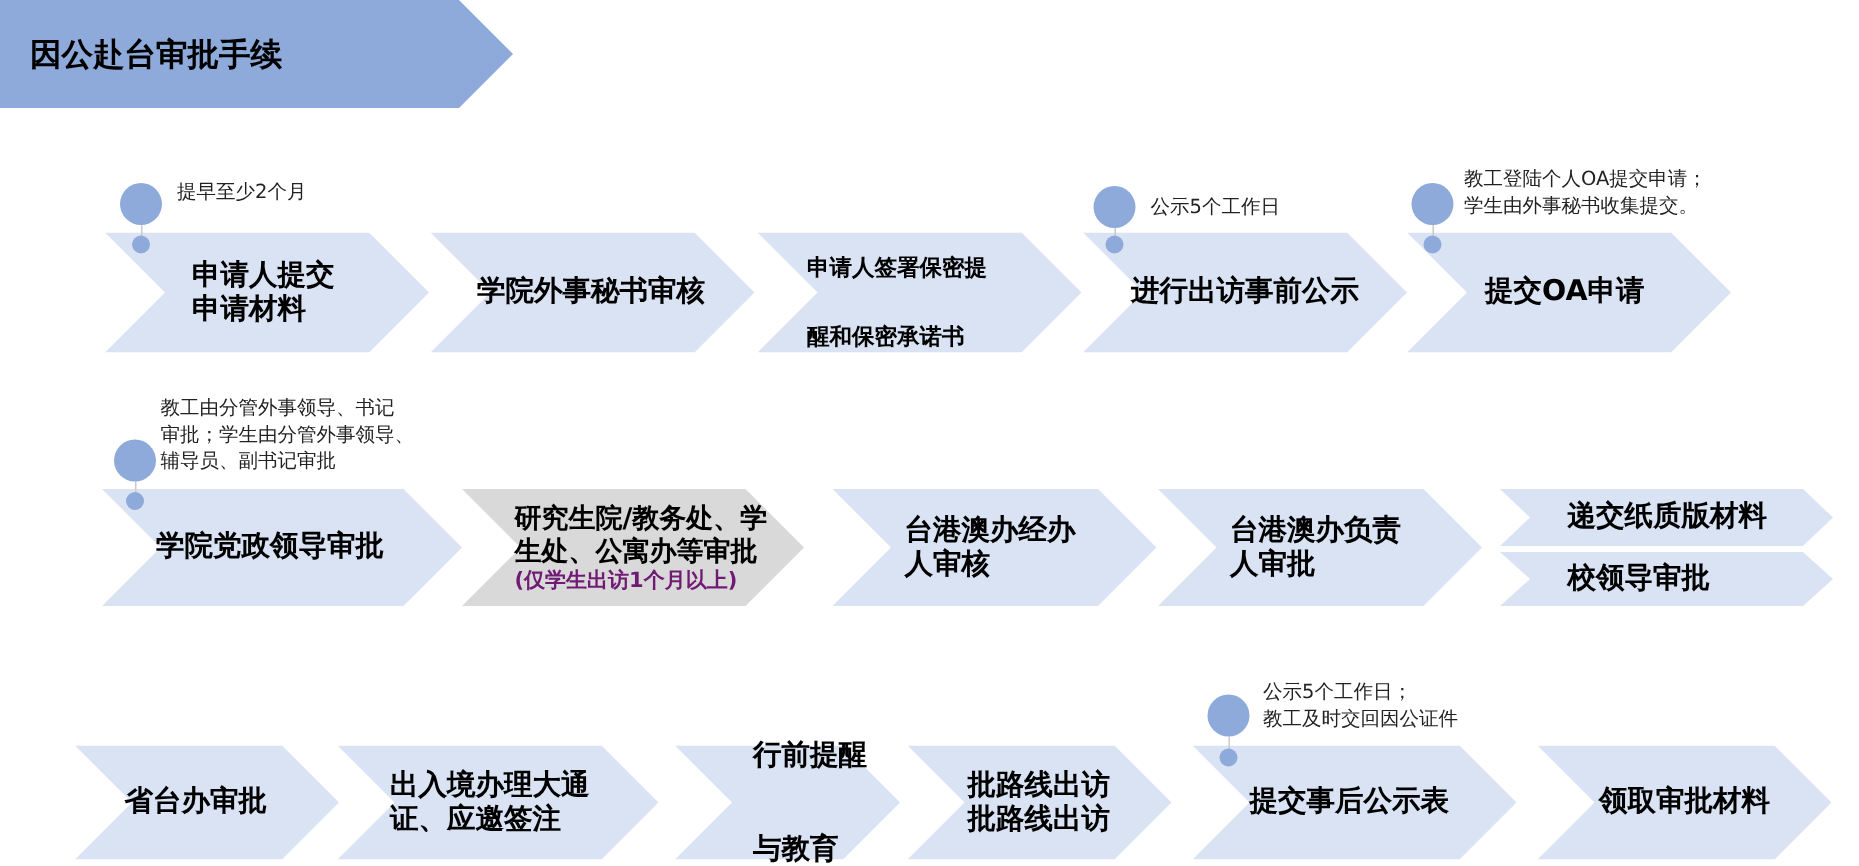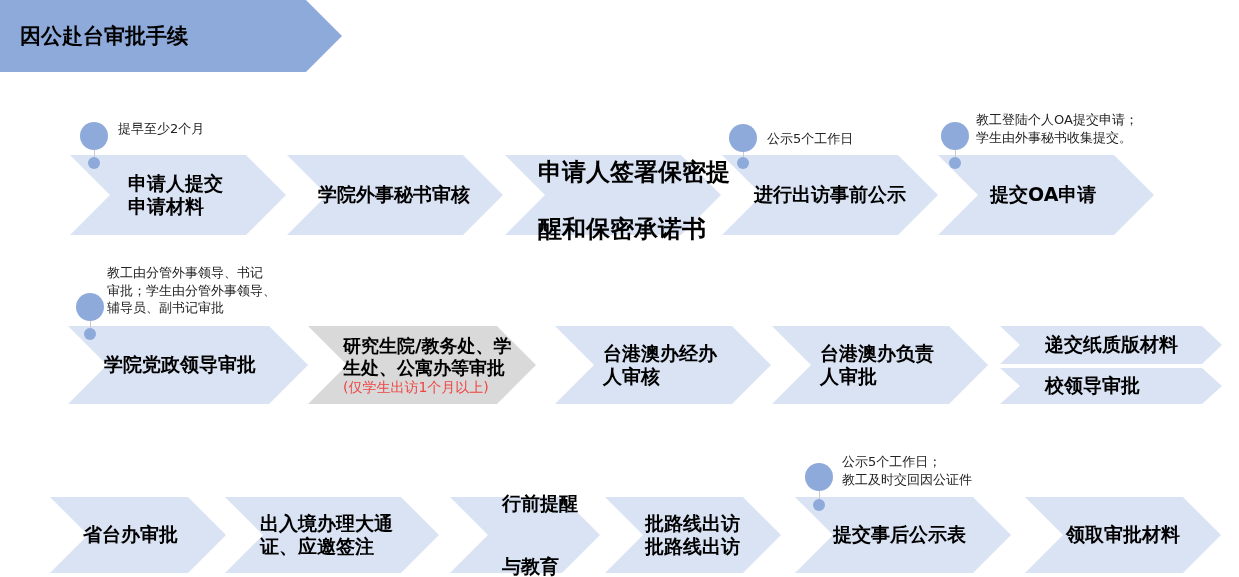--- a/index.html
+++ b/index.html
@@ -7,21 +7,21 @@
          font-family:"DejaVu Sans", "Liberation Sans", sans-serif; }
   .banner { position:absolute; left:0; top:0; width:342px; height:72px; }
   .banner svg { position:absolute; left:0; top:0; }
   .banner-title { position:absolute; left:20px; top:22px; font-size:21px; font-weight:bold; color:#000;
                   letter-spacing:0px; }
   .chev { position:absolute; }
   .chev svg { position:absolute; left:0; top:0; }
   .chev .lbl { position:absolute; display:flex; flex-direction:column; justify-content:center;
                font-weight:bold; color:#000; line-height:1.22; }
   .chev .lbl span { display:block; }
-  .chev .sub { font-weight:normal; font-size:14px; line-height:1.2; color:#ef4444; }
+  .chev .sub { font-weight:bold; font-size:14px; line-height:1.2; color:#701a75; }
   .note { position:absolute; font-size:13px; color:#222; line-height:1.35; white-space:nowrap; }
   .dot-big { position:absolute; width:28px; height:28px; border-radius:50%; background:#8eaadb; }
   .dot-small { position:absolute; width:12px; height:12px; border-radius:50%; background:#8eaadb; }
   .dot-line { position:absolute; width:1px; background:#c9c9c9; }
 </style>
 </head>
 <body>
 
 <div class="banner">
   <svg width="342" height="72">
@@ -51,21 +51,21 @@
          <polygon points="0,0 176,0 216,40 176,80 0,80 40,40" fill="#dae3f3"></polygon>
        </svg>
       <div class="lbl" style="left: 31px; top: 0px; height: 80px; width: 220px; font-size: 19px;">
         <span>学院外事秘书审核</span>
       </div>
     </div>
     <div class="chev" style="left: 505px; top: 155px; width: 216px; height: 80px;">
       <svg width="216" height="80">
          <polygon points="0,0 176,0 216,40 176,80 0,80 40,40" fill="#dae3f3"></polygon>
        </svg>
-      <div class="lbl" style="left: 33px; top: 0px; height: 92px; width: 220px; font-size: 24px; gap: 28px;">
+      <div class="lbl" style="left: 33px; top: 0px; height: 92px; width: 220px; font-size: 15px; gap: 28px;">
         <span>申请人签署保密提</span>
         <span>醒和保密承诺书</span>
       </div>
     </div>
     <div class="chev" style="left: 722px; top: 155px; width: 216px; height: 80px;">
       <svg width="216" height="80">
          <polygon points="0,0 176,0 216,40 176,80 0,80 40,40" fill="#dae3f3"></polygon>
        </svg>
       <div class="lbl" style="left: 32px; top: 0px; height: 80px; width: 220px; font-size: 19px;">
         <span>进行出访事前公示</span>

